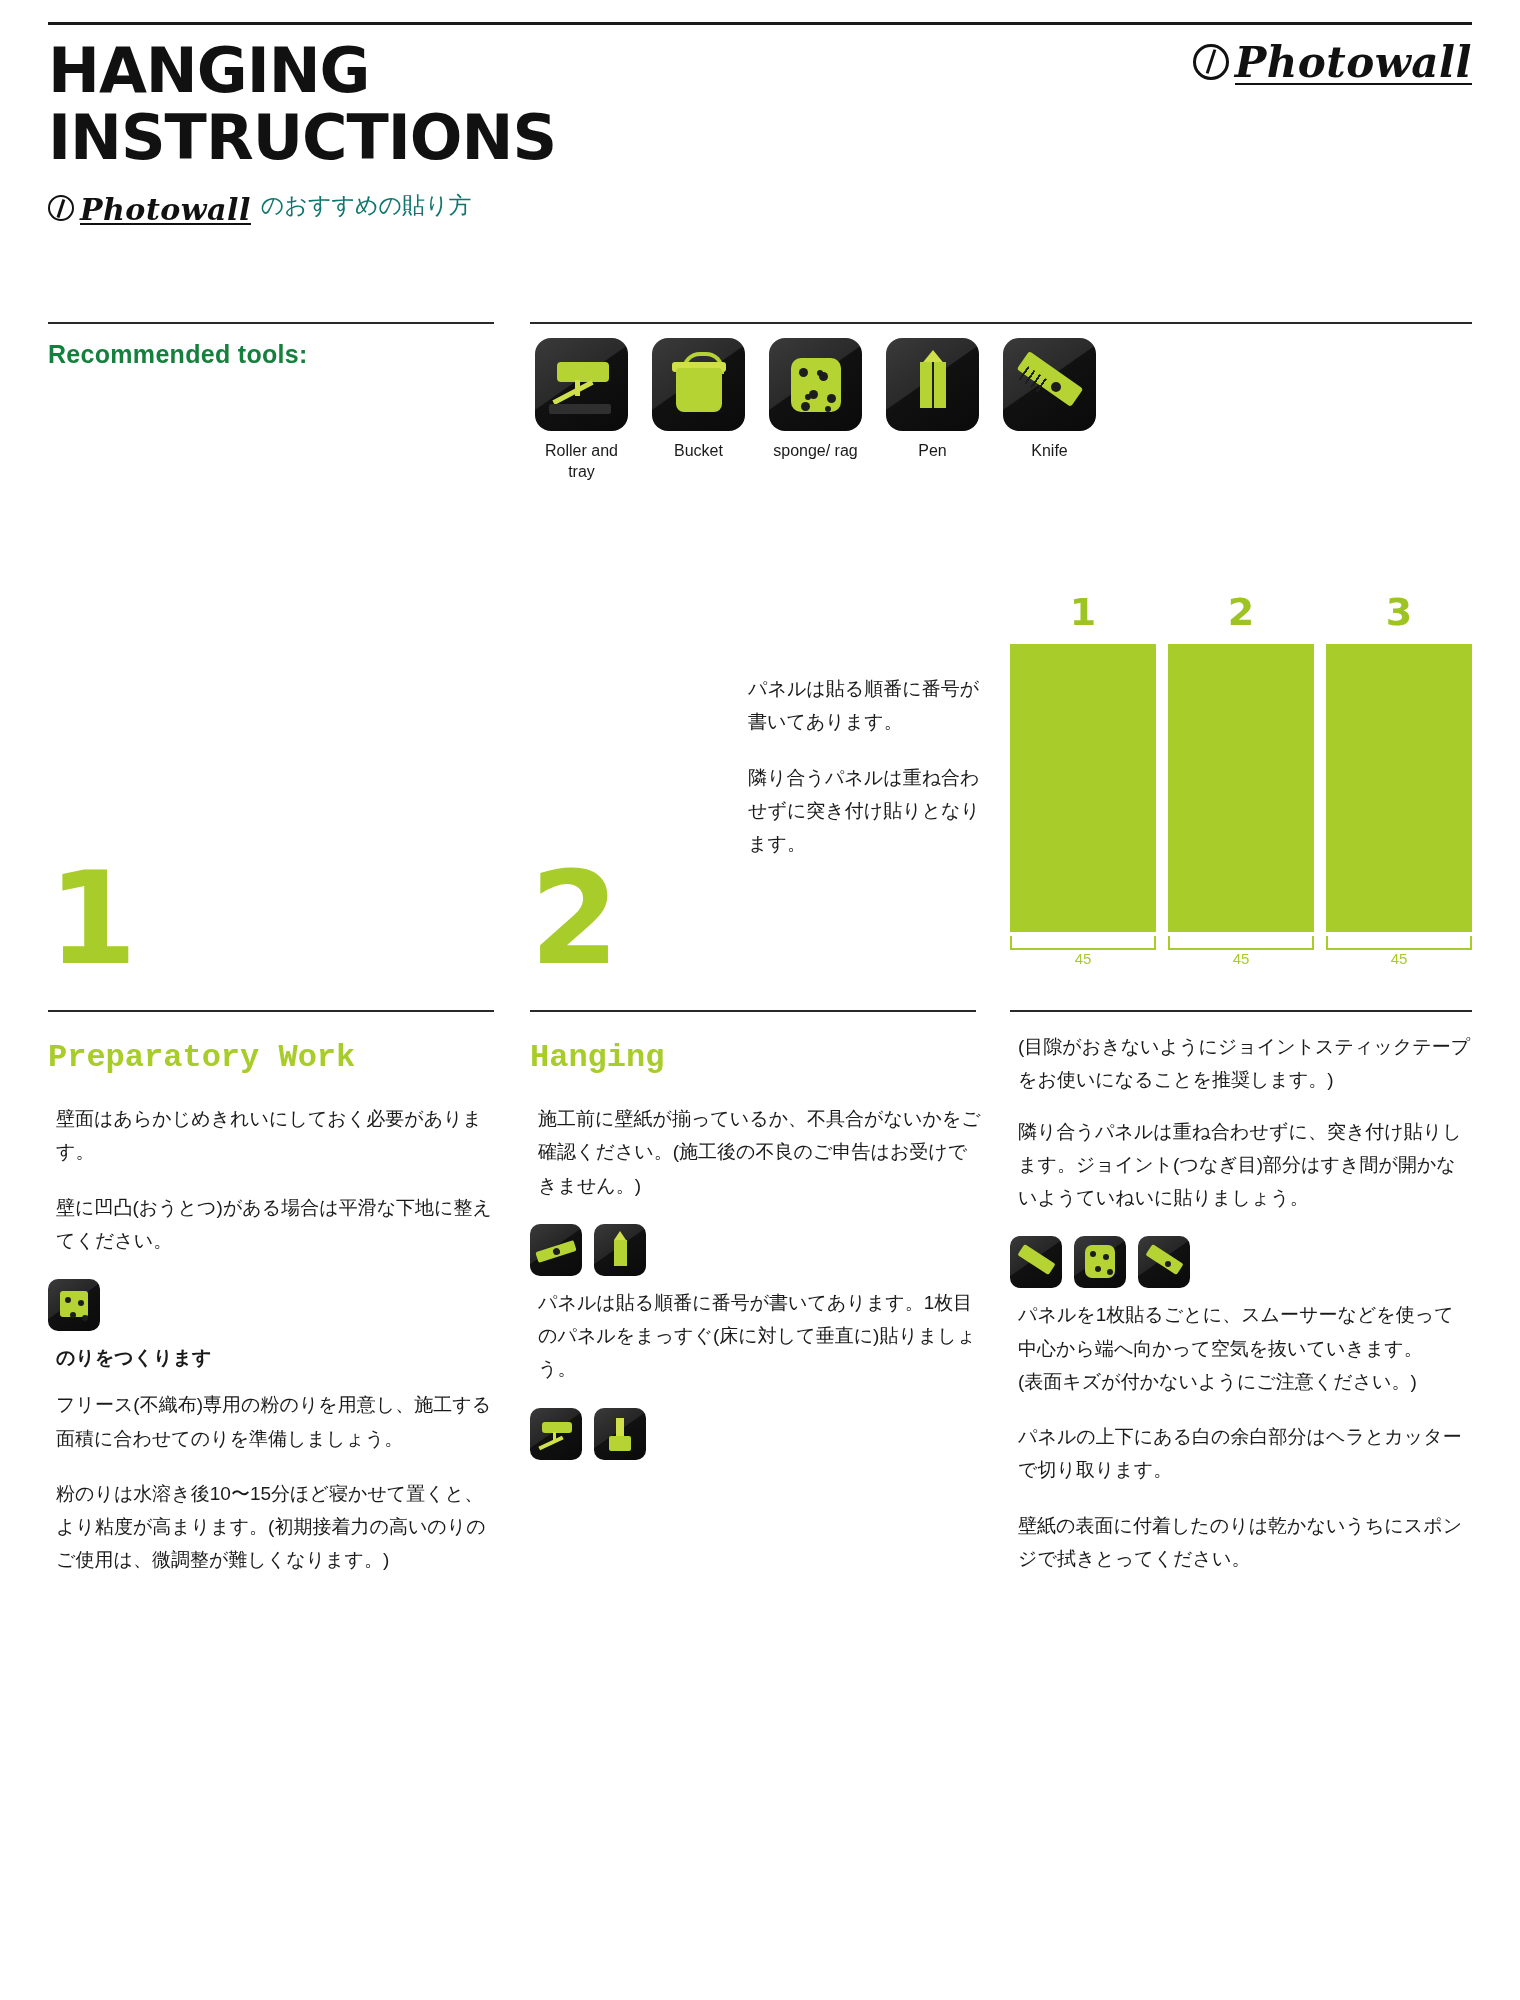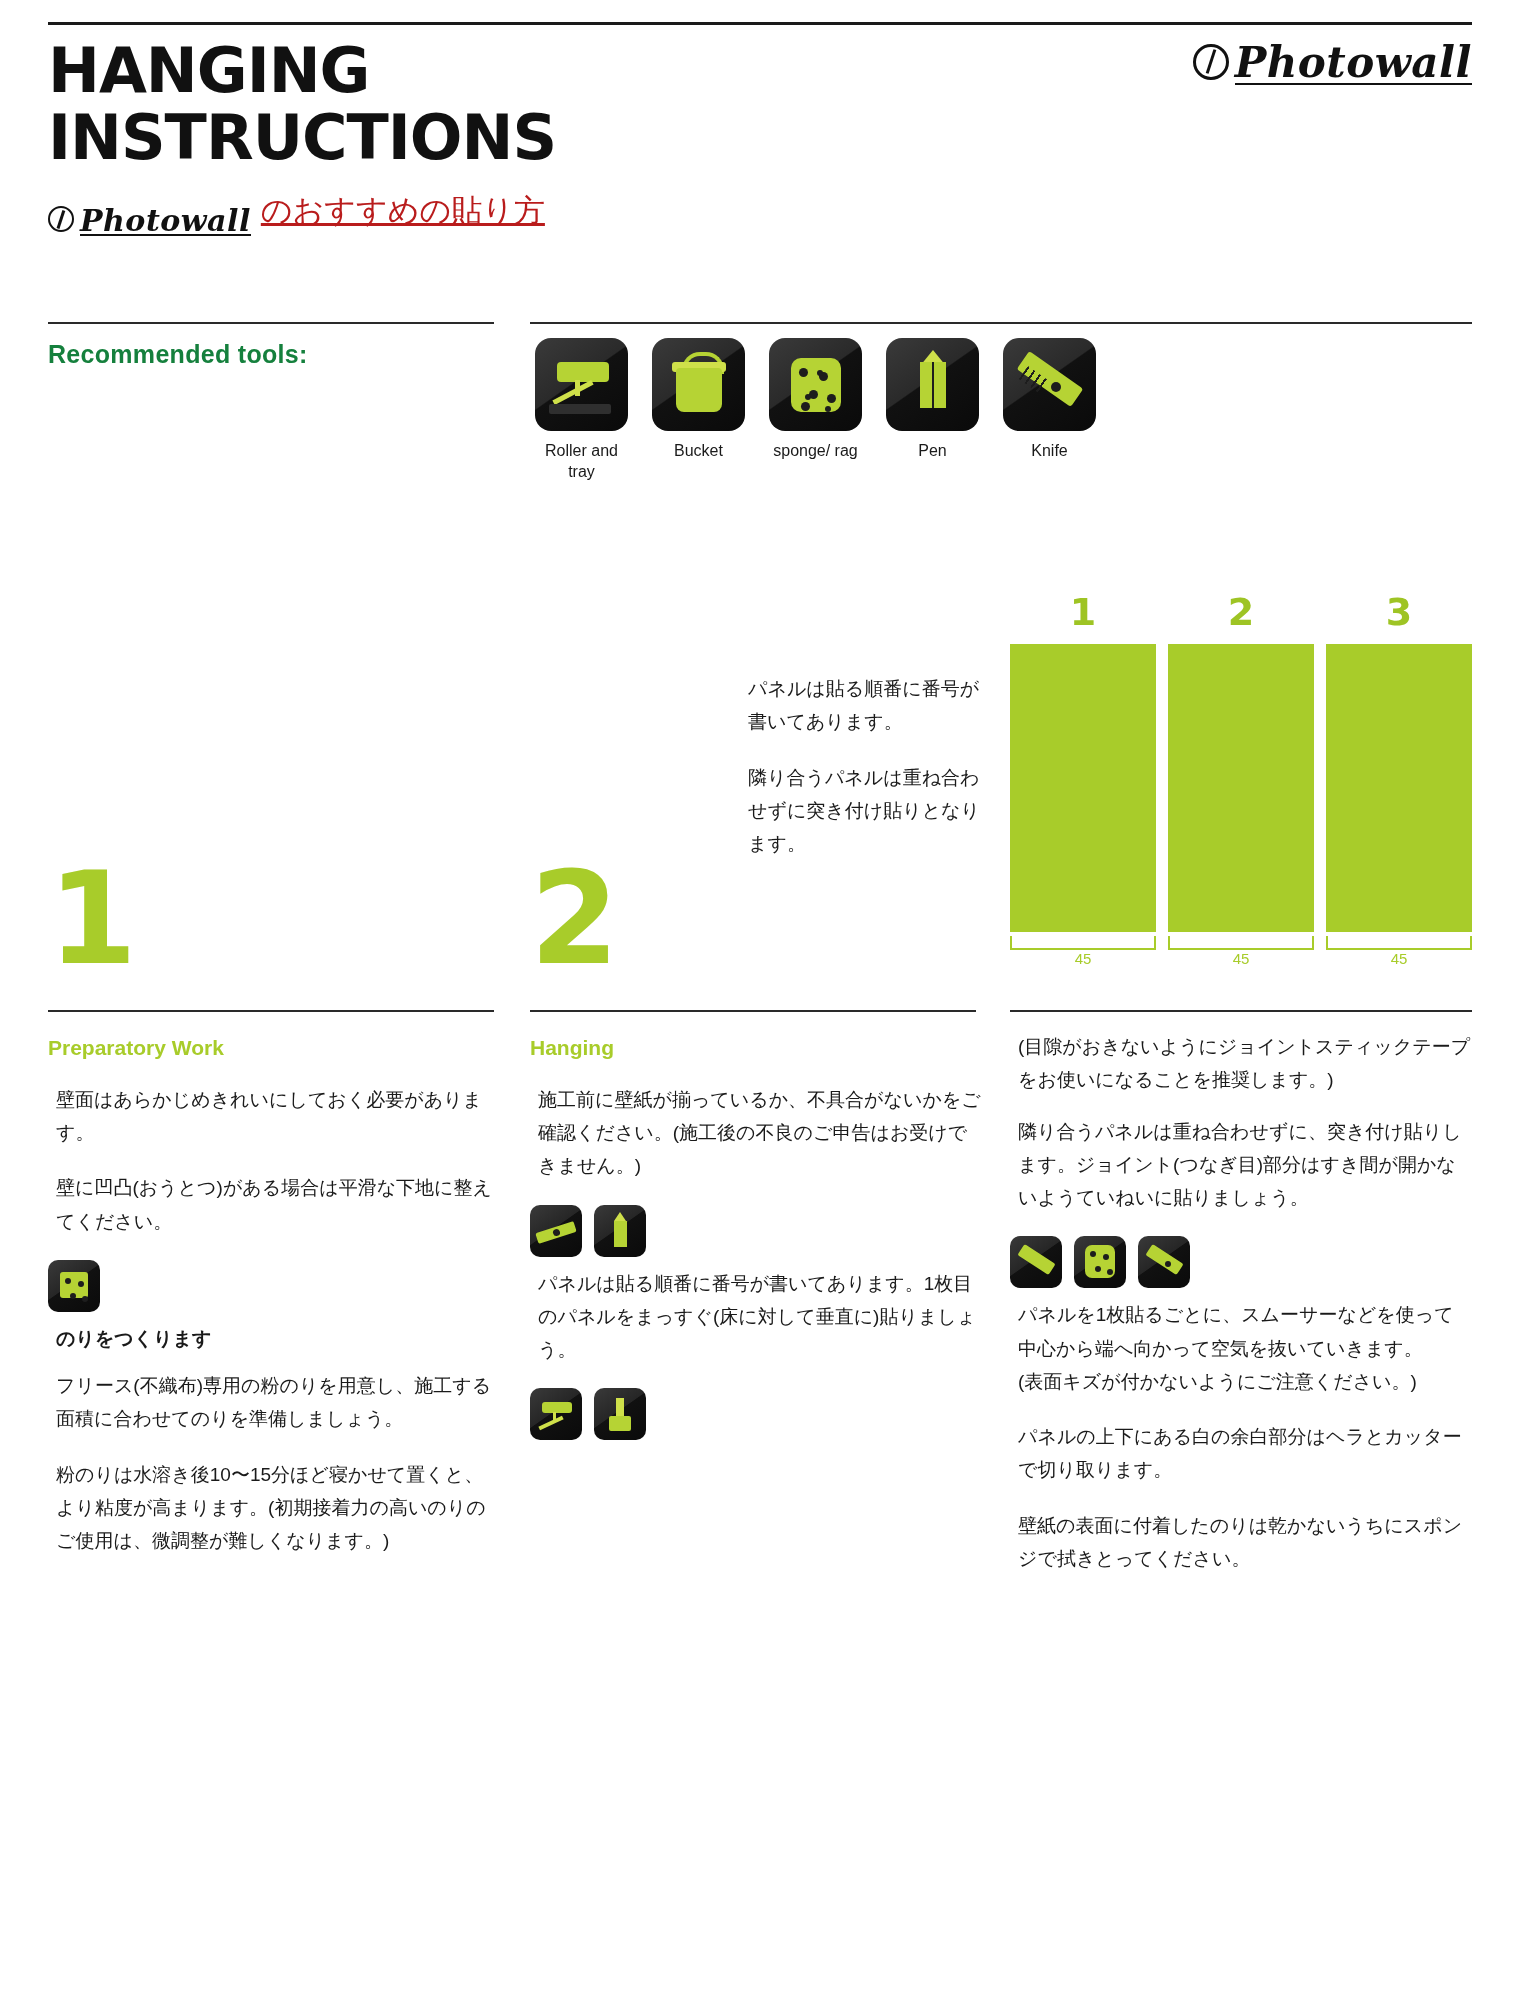--- a/index.html
+++ b/index.html
@@ -46,24 +46,23 @@
     color: #111;
     font-family: "DejaVu Sans", sans-serif;
   }
   .subtitle-row {
     display: flex;
     align-items: flex-end;
     margin-top: 18px;
     gap: 10px;
   }
   .sub-jp {
-    font-size: 31px;
-    color: #b91c1c;
+    font-size: 23px;
+    color: #0f766e;
     padding-bottom: 4px;
-    text-decoration: underline;
   }
 
   
   .logo {
     display: inline-flex;
     align-items: center;
     gap: 6px;
     font-family: "DejaVu Serif", serif;
     font-style: italic;
     font-weight: bold;
@@ -245,25 +244,25 @@
     position: absolute;
     top: 1030px;
     font-size: 19px;
     line-height: 1.75;
   }
   .col-1 { left: 48px;  width: 450px; }
   .col-2 { left: 530px; width: 452px; }
   .col-3 { left: 1010px; width: 462px; }
 
   .col-head {
-    font-size: 21px;
+    font-size: 32px;
     font-weight: bold;
     color: #a8cc2a;
     margin: 0 0 16px 0;
-    font-family: Liberation Sans, sans-serif;
+    font-family: Liberation Mono, monospace;
   }
   .col p { margin: 0 0 22px 0; padding-left: 8px; }
   .col p.tight { margin-bottom: 0; }
   .bold-lead { font-weight: bold; margin: 0 0 14px 0 !important; padding-left: 8px; }
 </style>
 </head>
 <body>
 
 <div class="page">
 

